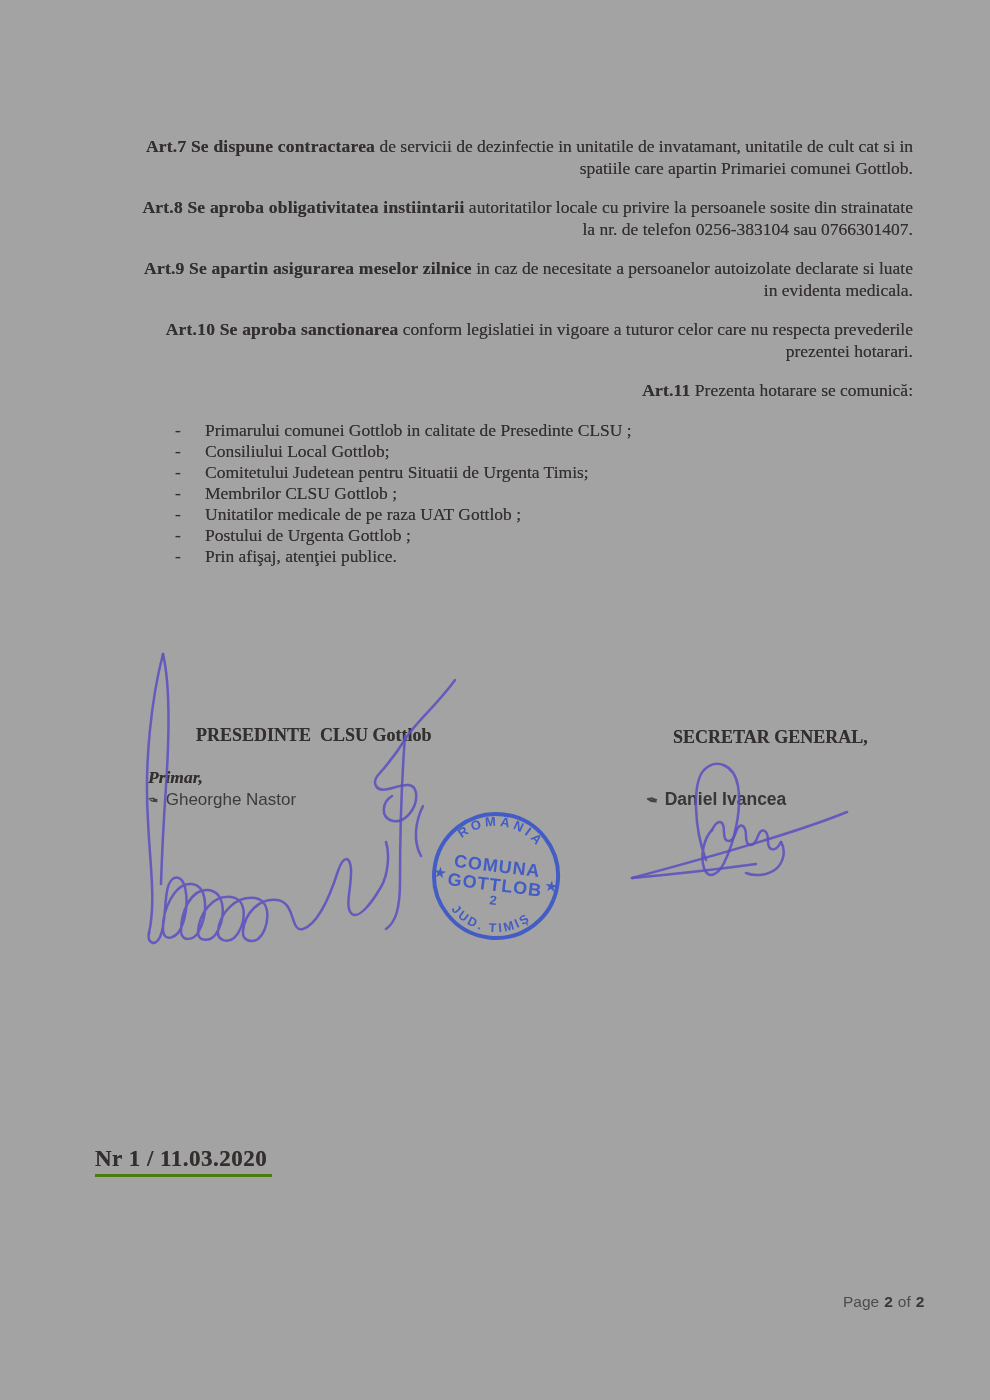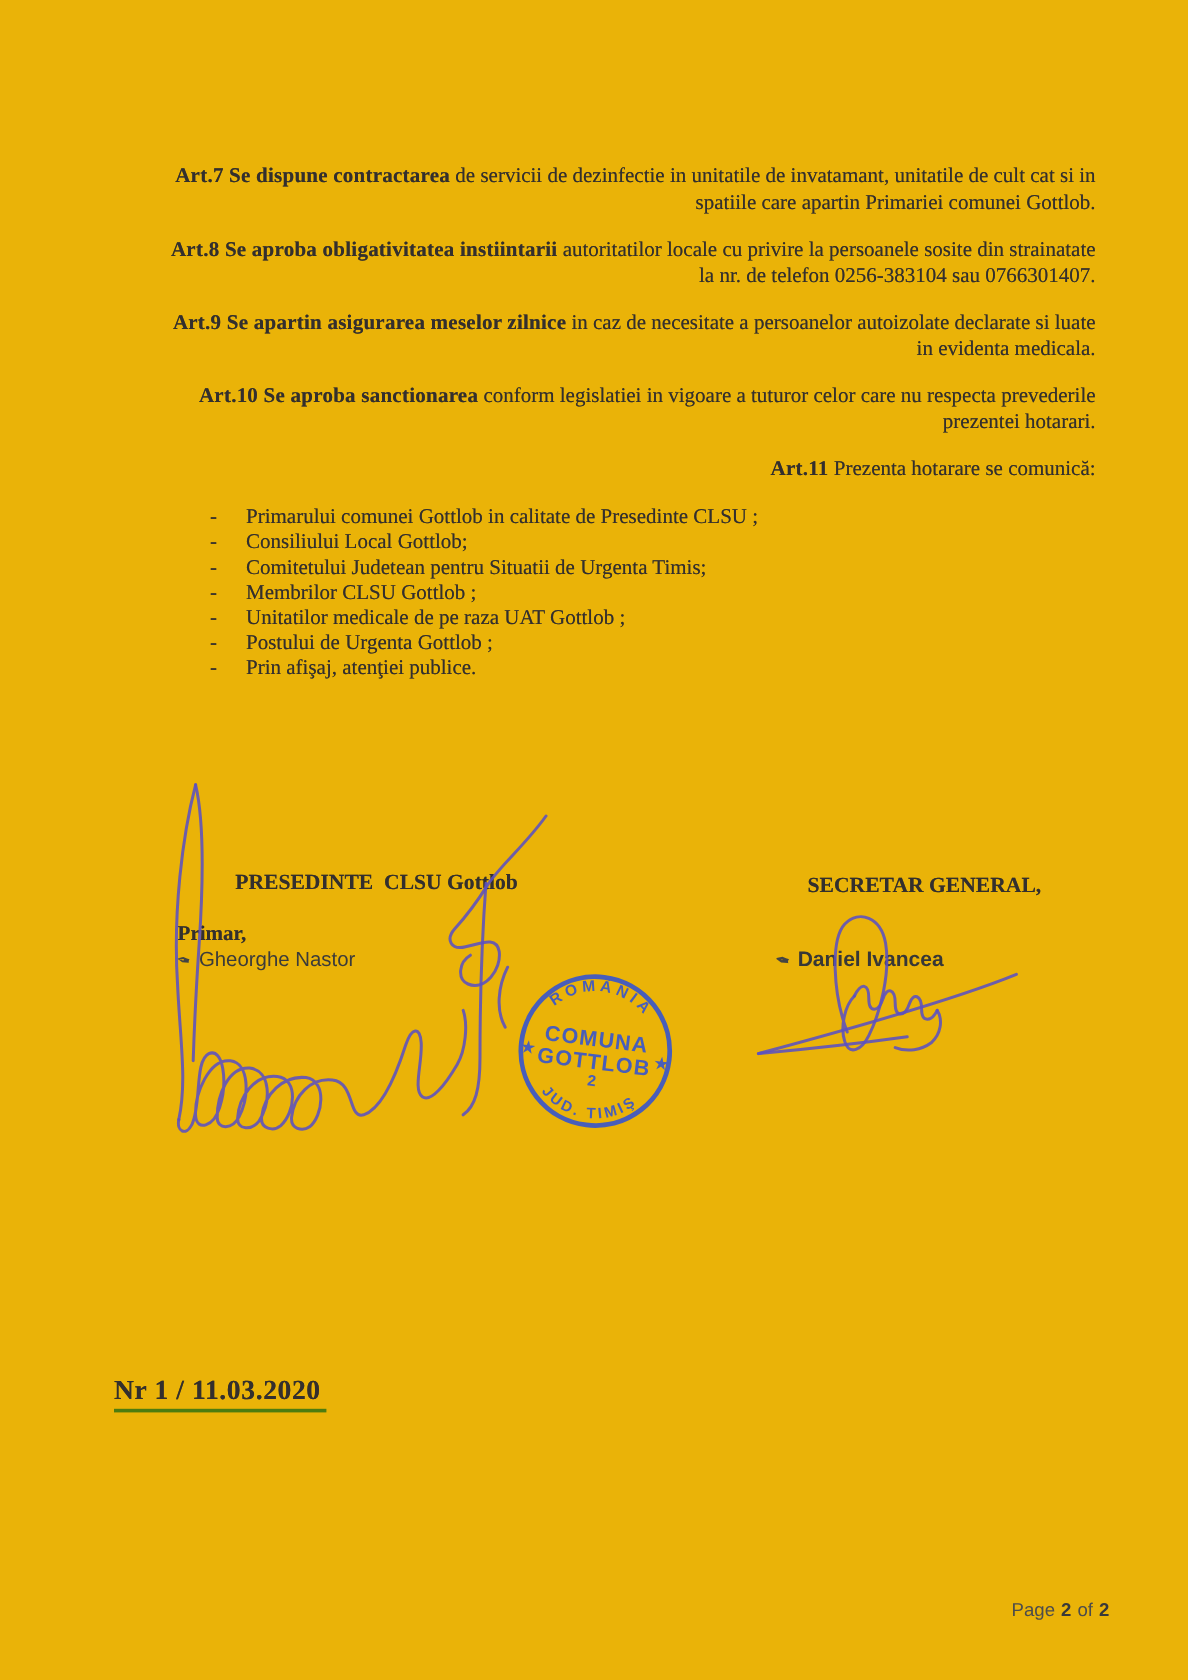--- a/index.html
+++ b/index.html
@@ -1,20 +1,20 @@
 <!DOCTYPE html>
 <html><head>
 <meta charset="utf-8">
 <style>
   html,body{margin:0;padding:0;background:#e8e8e8;}
   .page{
     position:relative;
     width:990px;height:1400px;
     margin:0 auto;
-    background:#eab308;
+    background:#a3a3a3;
     overflow:hidden;
     font-family:"Liberation Serif", serif;
     color:#332f2e;
   }
   
   .bodytext{
     position:absolute;left:85px;top:136px;width:828px;
     font-size:17.5px;line-height:21.5px;
     text-align:justify;
     text-shadow:0 0 .5px rgba(50,47,46,.65);
@@ -25,21 +25,21 @@
   .art11-head{text-align:left;}
   .dist-list{margin:2px 0 0 90px;}
   .dist-item{display:flex;line-height:21px;}
   .dist-item .dash{width:30px;flex:0 0 30px;}
   
   .sig-title{position:absolute;font-weight:bold;font-size:18px;white-space:pre;
              text-shadow:0 0 .5px rgba(50,47,46,.6);padding-left:48px;}
   .sig-title.left{left:148px;top:725px;}
   .sig-title.right{left:625px;top:727px;}
   .sig-role{position:absolute;left:148px;top:767px;font-weight:bold;font-size:17.5px;
-            text-shadow:0 0 .5px rgba(50,47,46,.6);}
+            text-shadow:0 0 .5px rgba(50,47,46,.6);font-style:italic;}
   .sig-name{position:absolute;display:flex;align-items:center;gap:7px;
             font-family:"Liberation Sans", sans-serif;font-size:17px;color:#3b3b3b;}
   .sig-name.left{left:147px;top:790px;}
   .sig-name.right{left:646px;top:789px;font-weight:bold;font-size:17.5px;color:#373737;}
   .pen-ico{display:inline-block;transform:scaleX(-1) rotate(-12deg);
            font-size:14px;line-height:1;color:#444;}
   
   .ink{position:absolute;pointer-events:none;}
   .ink path{fill:none;stroke:#5b51c0;stroke-width:2.5;stroke-linecap:round;
             stroke-linejoin:round;opacity:.88;}
@@ -52,21 +52,21 @@
   
   .reg-number{
     position:absolute;left:95px;top:1146px;
     font-size:23px;font-weight:bold;letter-spacing:.5px;
     border-bottom:3px solid #4d7c0f;padding:0 5px 2px 0;
     text-shadow:0 0 .5px rgba(40,38,36,.7);
   }
   .page-label{
     position:absolute;left:843px;top:1293px;
     font-family:"Liberation Sans", sans-serif;font-size:15.5px;color:#4c4c4c;
-    display:flex;gap:5px;align-items:baseline;margin-top:41px;
+    display:flex;gap:5px;align-items:baseline;
   }
   .page-label b{color:#393939;}
 </style>
 </head>
 <body>
 
 <div class="page">
 
   <div class="bodytext">
     <p>

